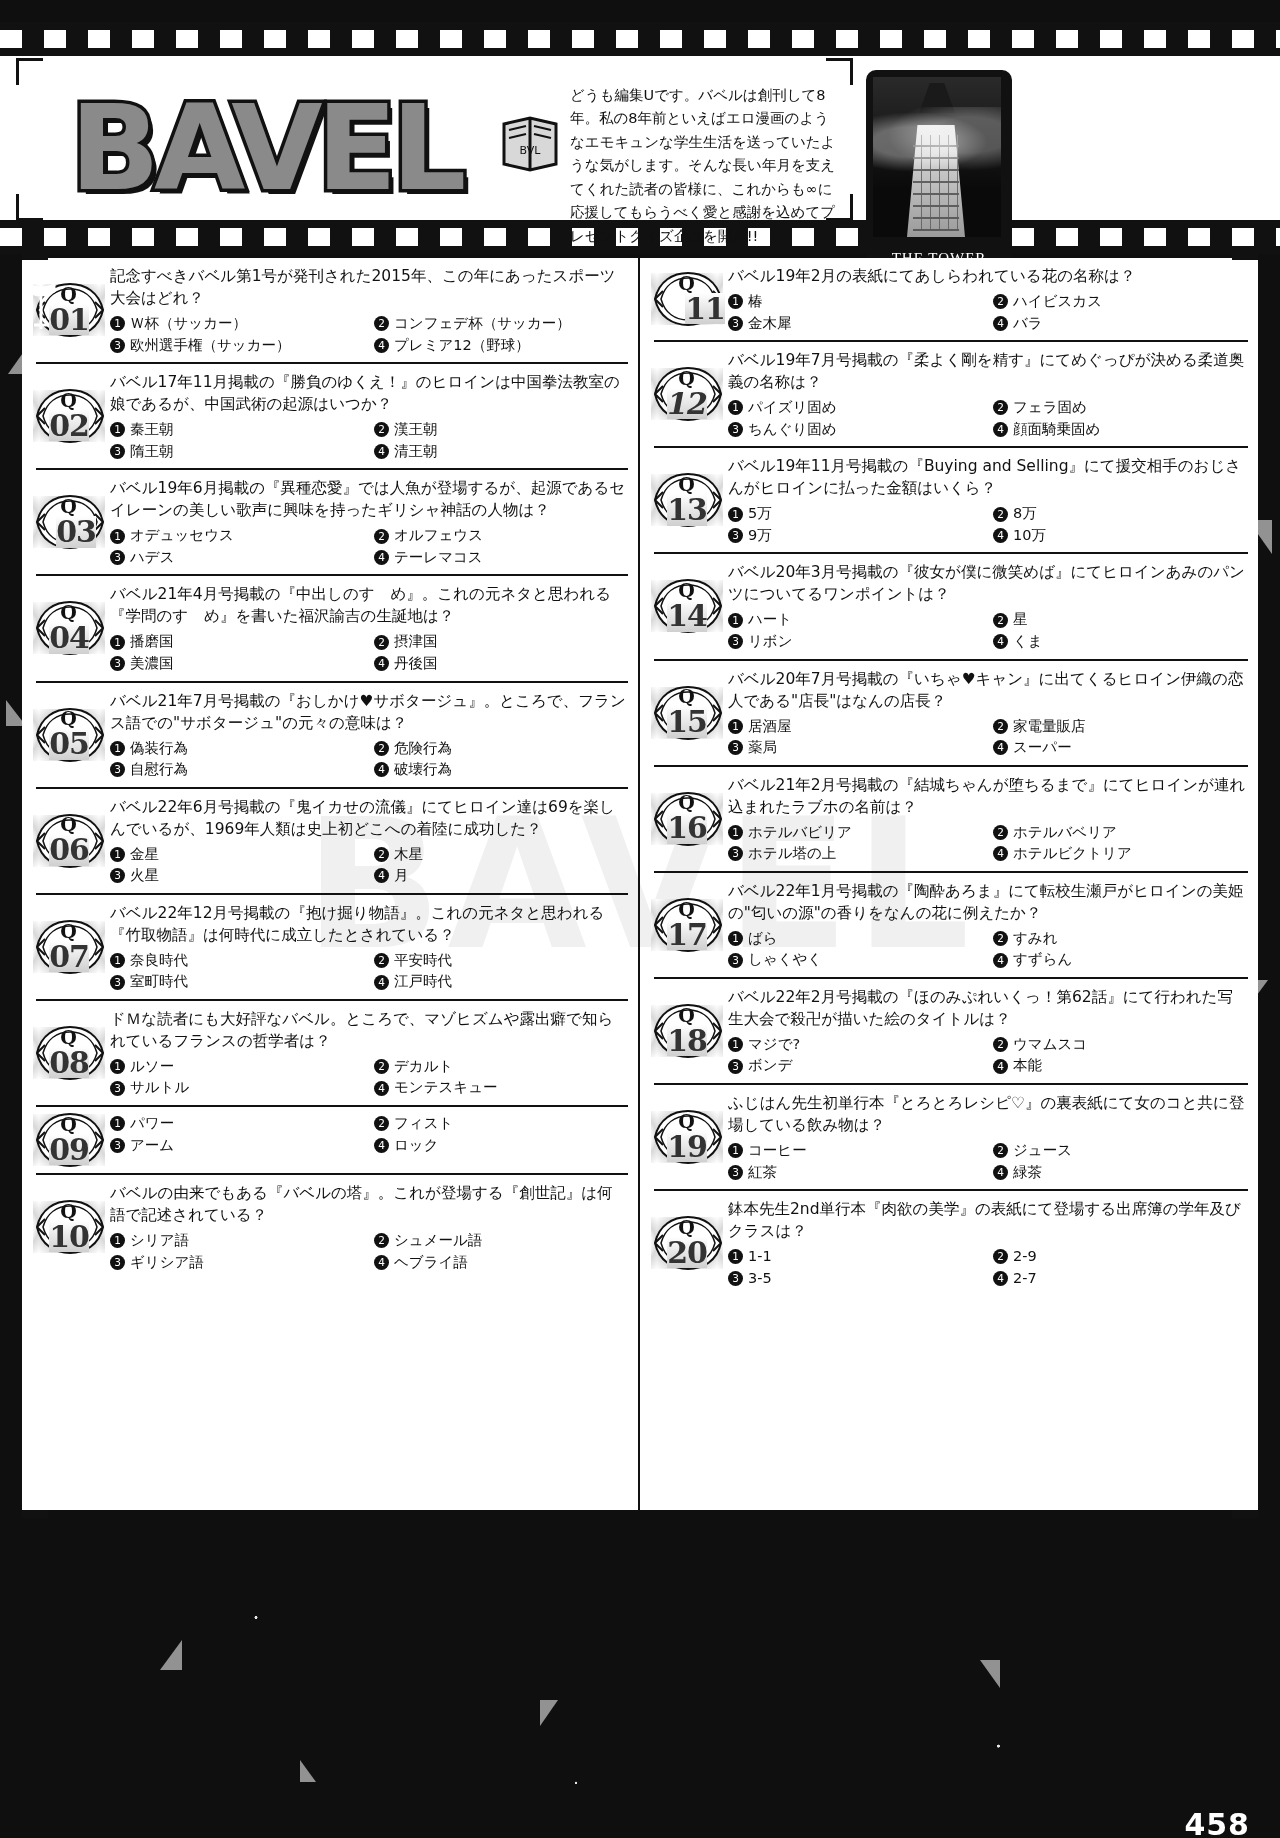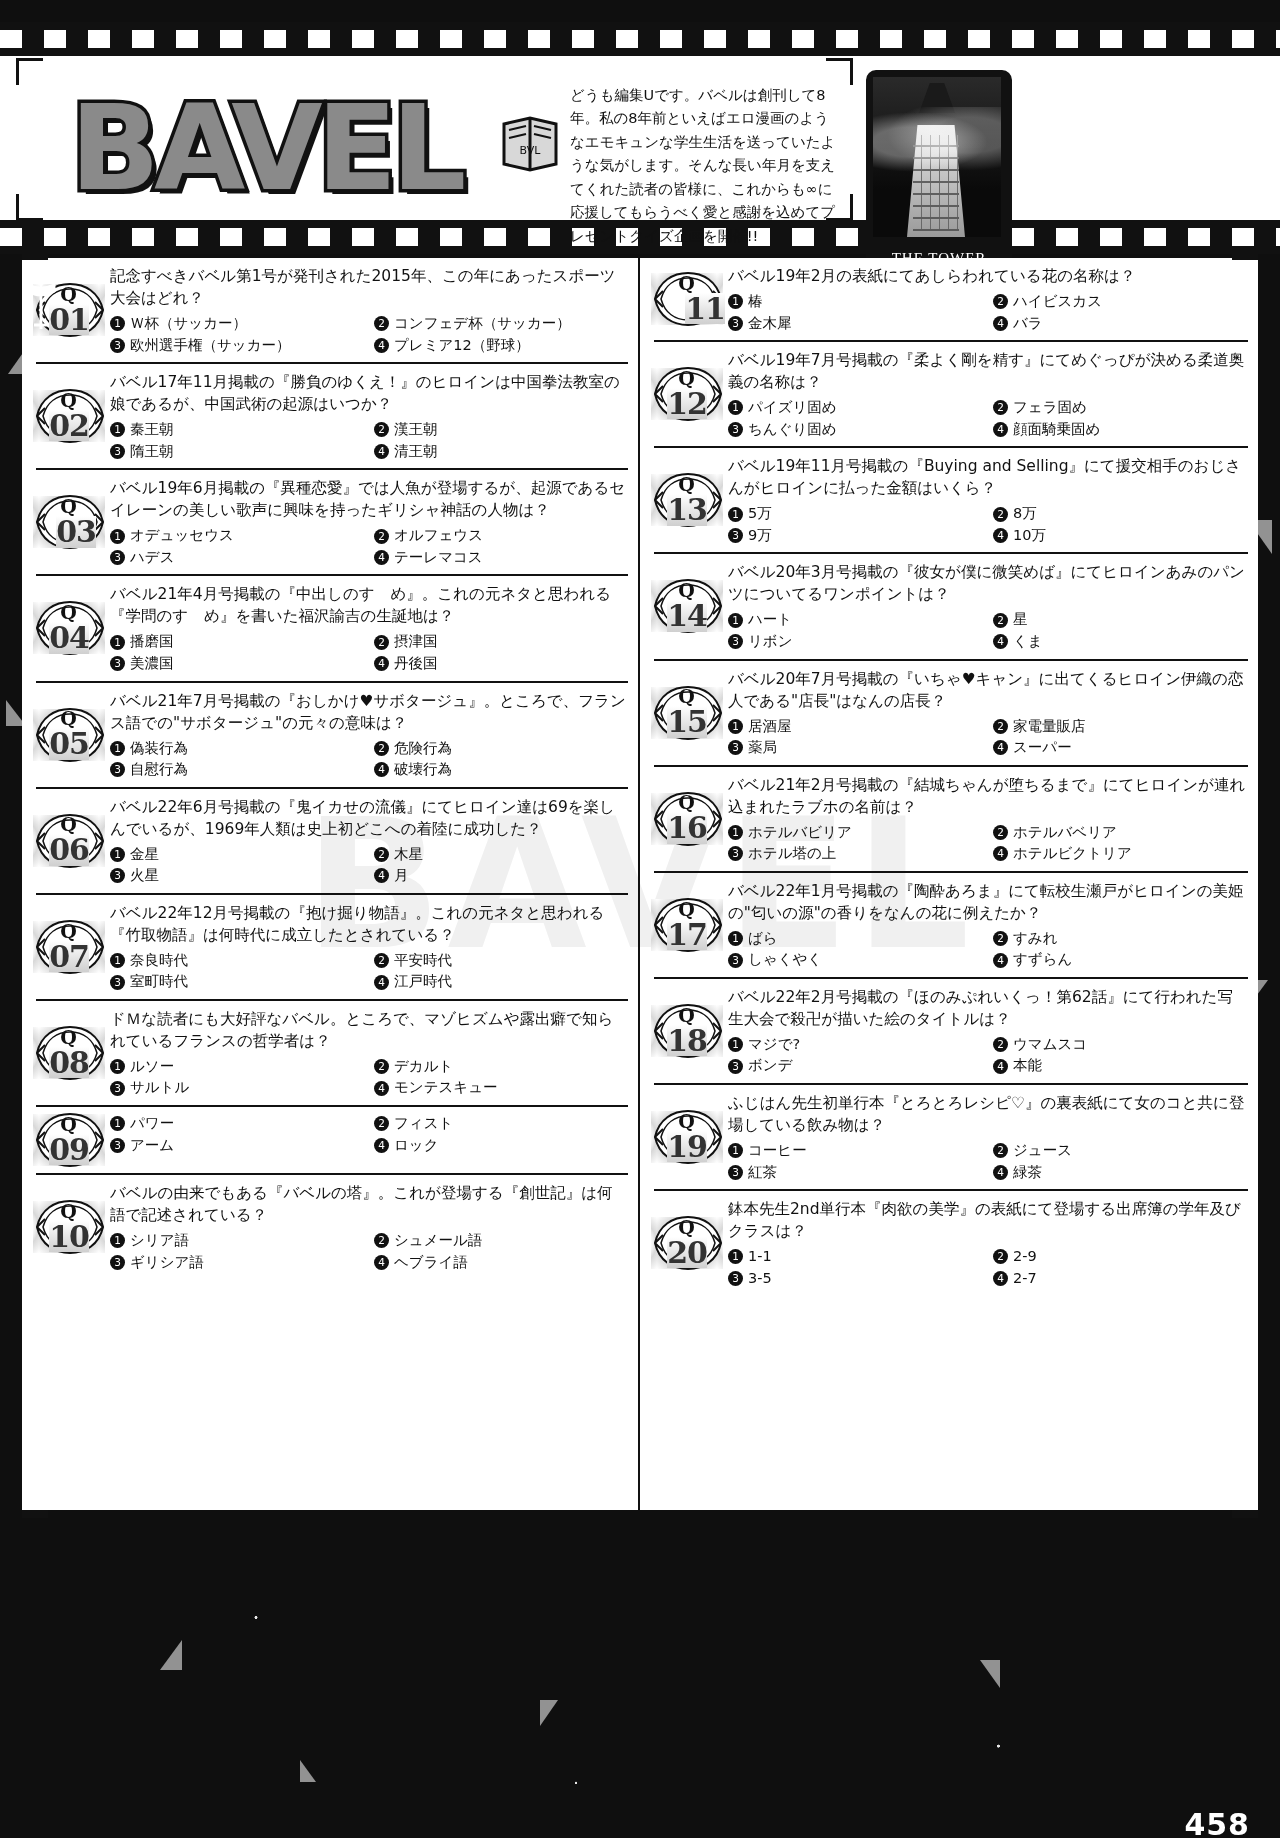--- a/index.html
+++ b/index.html
@@ -634,21 +634,21 @@
           </div>
           <div class="qrow">
             <div class="qbadge">
               <div class="badge-wrap" style="position:relative;">
                 <svg viewBox="0 0 70 56" style="position:absolute;left:-4px;top:-2px;width:70px;height:56px;">
                   <path d="M35 2 C20 2 6 10 2 28 C6 46 20 54 35 54 C50 54 64 46 68 28 C64 10 50 2 35 2 Z" fill="#fff" stroke="#111" stroke-width="2"></path>
                   <path d="M8 28 C12 14 22 7 35 7 C48 7 58 14 62 28 C58 42 48 49 35 49 C22 49 12 42 8 28 Z" fill="none" stroke="#111" stroke-width="1.5"></path>
                   <path d="M2 28 L10 20 M2 28 L10 36 M68 28 L60 20 M68 28 L60 36" stroke="#111" stroke-width="2"></path>
                 </svg>
                 <div class="qq" style="position:relative;z-index:2;">Q</div>
-                <div class="qn" style="position:relative;z-index:2;color:#333;">12</div>
+                <div class="qn" style="position:relative;z-index:2;color:#333;font-style:italic;">12</div>
               </div>
             </div>
             <div class="qbody">
               <div class="qtext">バベル19年7月号掲載の『柔よく剛を精す』にてめぐっぴが決める柔道奥義の名称は？</div>
               <div class="answers">
                 <div class="ans">
                   <span class="num">1</span>
                   <span>パイズリ固め</span>
                 </div>
                 <div class="ans">

